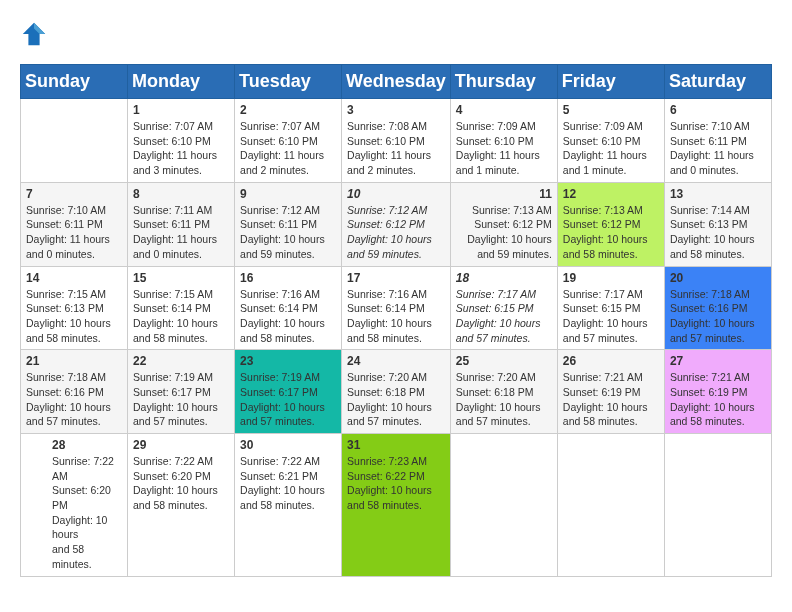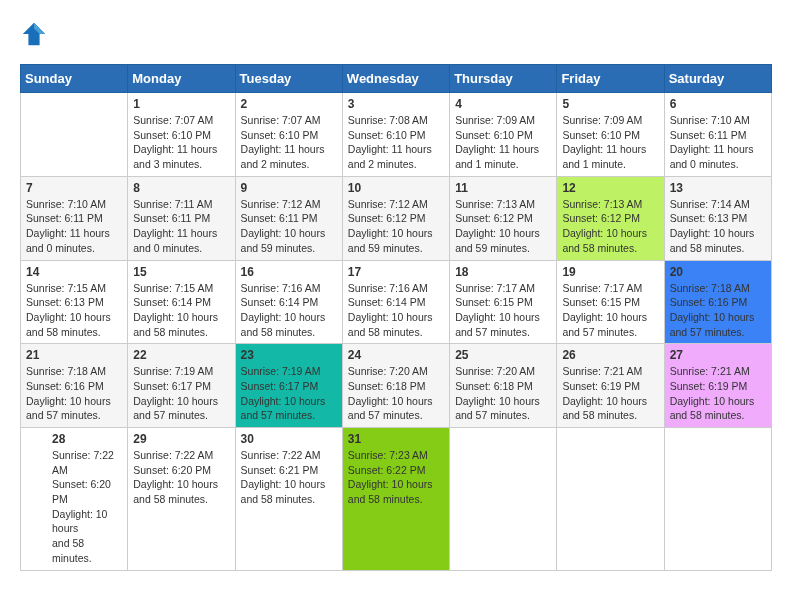--- a/index.html
+++ b/index.html
@@ -53,21 +53,21 @@
       color: #555;
     }
     .calendar {
       width: 100%;
       border-collapse: collapse;
       border: 1px solid #ccc;
     }
     .calendar th {
       background-color: #2a6db5;
       color: #fff;
-      font-size: 13px;
+      font-size: 18px;
       font-weight: bold;
       padding: 6px 4px;
       text-align: left;
       border: 1px solid #2060a0;
     }
     .calendar td {
       border: 1px solid #ccc;
       vertical-align: top;
       padding: 4px 5px;
       width: 107px;
@@ -165,25 +165,25 @@
           <div class="day-info">Sunrise: 7:10 AM<br>Sunset: 6:11 PM<br>Daylight: 11 hours<br>and 0 minutes.</div>
         </td>
         <td style="background-color: rgb(245, 245, 245);">
           <span class="day-number">8</span>
           <div class="day-info">Sunrise: 7:11 AM<br>Sunset: 6:11 PM<br>Daylight: 11 hours<br>and 0 minutes.</div>
         </td>
         <td style="background-color: rgb(245, 245, 245);">
           <span class="day-number">9</span>
           <div class="day-info">Sunrise: 7:12 AM<br>Sunset: 6:11 PM<br>Daylight: 10 hours<br>and 59 minutes.</div>
         </td>
-        <td style="background-color: rgb(245, 245, 245);">
+        <td style="background-color: rgb(245, 245, 245); font-style: italic;">
           <span class="day-number">10</span>
           <div class="day-info">Sunrise: 7:12 AM<br>Sunset: 6:12 PM<br>Daylight: 10 hours<br>and 59 minutes.</div>
         </td>
-        <td style="background-color: rgb(245, 245, 245);">
+        <td style="background-color: rgb(245, 245, 245); text-align: right;">
           <span class="day-number">11</span>
           <div class="day-info">Sunrise: 7:13 AM<br>Sunset: 6:12 PM<br>Daylight: 10 hours<br>and 59 minutes.</div>
         </td>
         <td style="background-color: #bef264; margin-top: 31px;">
           <span class="day-number">12</span>
           <div class="day-info">Sunrise: 7:13 AM<br>Sunset: 6:12 PM<br>Daylight: 10 hours<br>and 58 minutes.</div>
         </td>
         <td style="background-color: rgb(245, 245, 245);">
           <span class="day-number">13</span>
           <div class="day-info">Sunrise: 7:14 AM<br>Sunset: 6:13 PM<br>Daylight: 10 hours<br>and 58 minutes.</div>
@@ -199,21 +199,21 @@
           <div class="day-info">Sunrise: 7:15 AM<br>Sunset: 6:14 PM<br>Daylight: 10 hours<br>and 58 minutes.</div>
         </td>
         <td style="background-color: rgb(255, 255, 255);">
           <span class="day-number">16</span>
           <div class="day-info">Sunrise: 7:16 AM<br>Sunset: 6:14 PM<br>Daylight: 10 hours<br>and 58 minutes.</div>
         </td>
         <td style="background-color: rgb(255, 255, 255);">
           <span class="day-number">17</span>
           <div class="day-info">Sunrise: 7:16 AM<br>Sunset: 6:14 PM<br>Daylight: 10 hours<br>and 58 minutes.</div>
         </td>
-        <td style="background-color: rgb(255, 255, 255);">
+        <td style="background-color: rgb(255, 255, 255); font-style: italic;">
           <span class="day-number">18</span>
           <div class="day-info">Sunrise: 7:17 AM<br>Sunset: 6:15 PM<br>Daylight: 10 hours<br>and 57 minutes.</div>
         </td>
         <td style="background-color: rgb(255, 255, 255);">
           <span class="day-number">19</span>
           <div class="day-info">Sunrise: 7:17 AM<br>Sunset: 6:15 PM<br>Daylight: 10 hours<br>and 57 minutes.</div>
         </td>
         <td style="background-color: #3b82f6;">
           <span class="day-number">20</span>
           <div class="day-info">Sunrise: 7:18 AM<br>Sunset: 6:16 PM<br>Daylight: 10 hours<br>and 57 minutes.</div>

